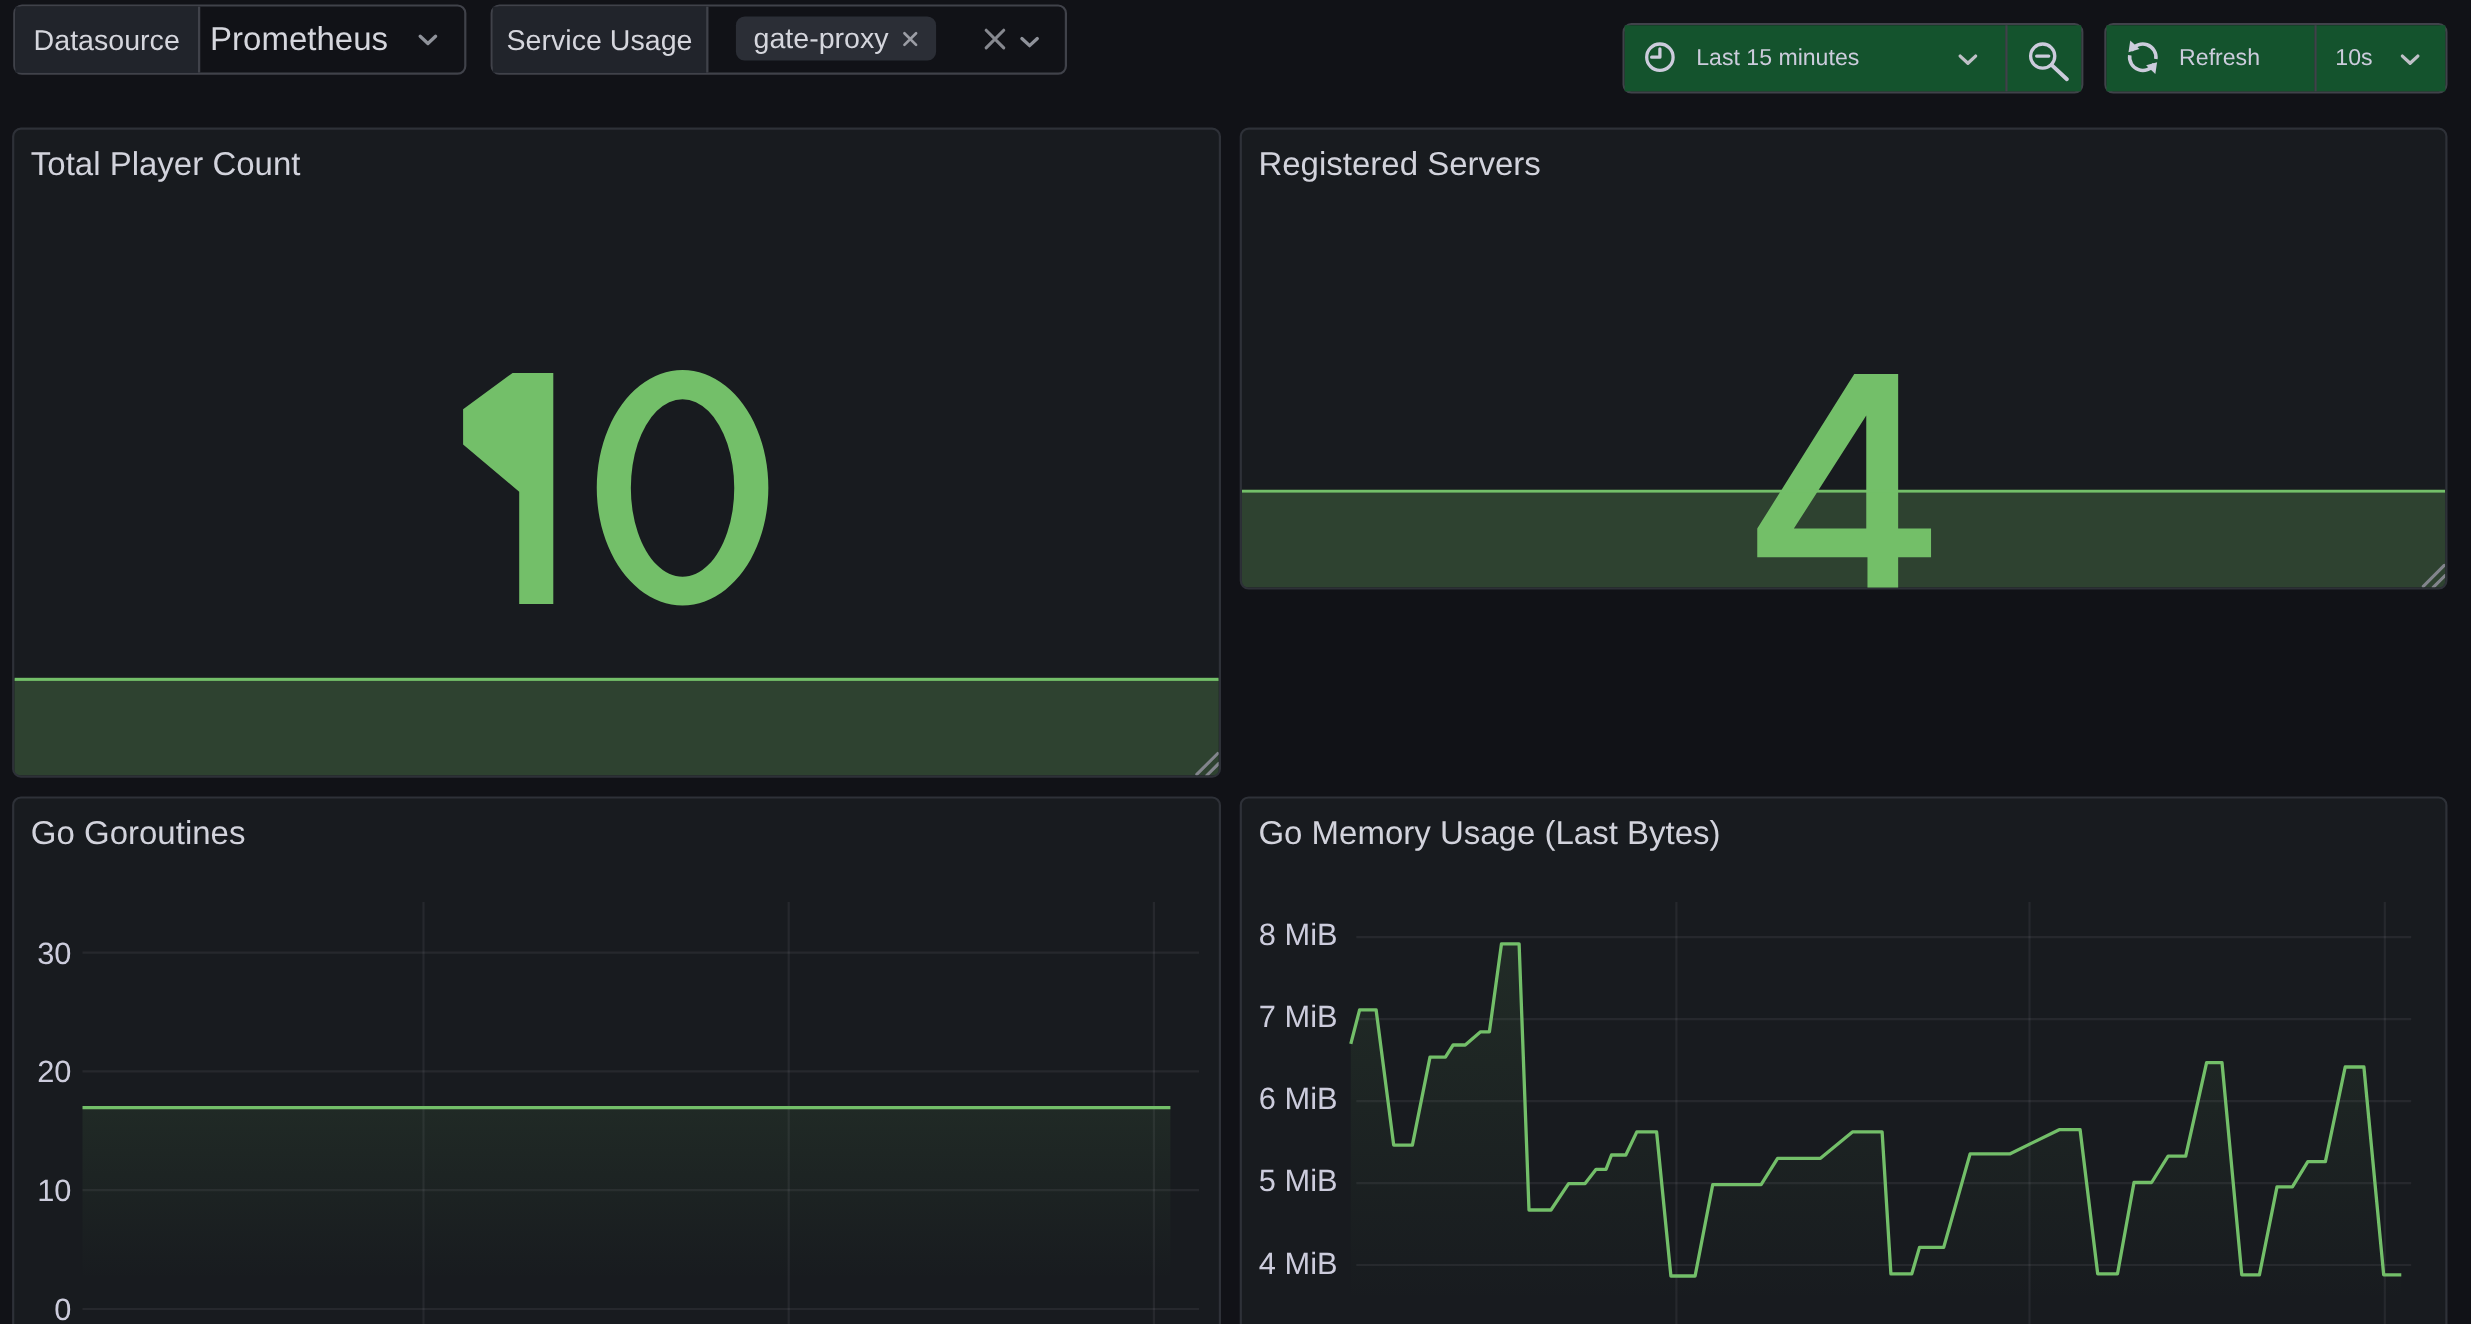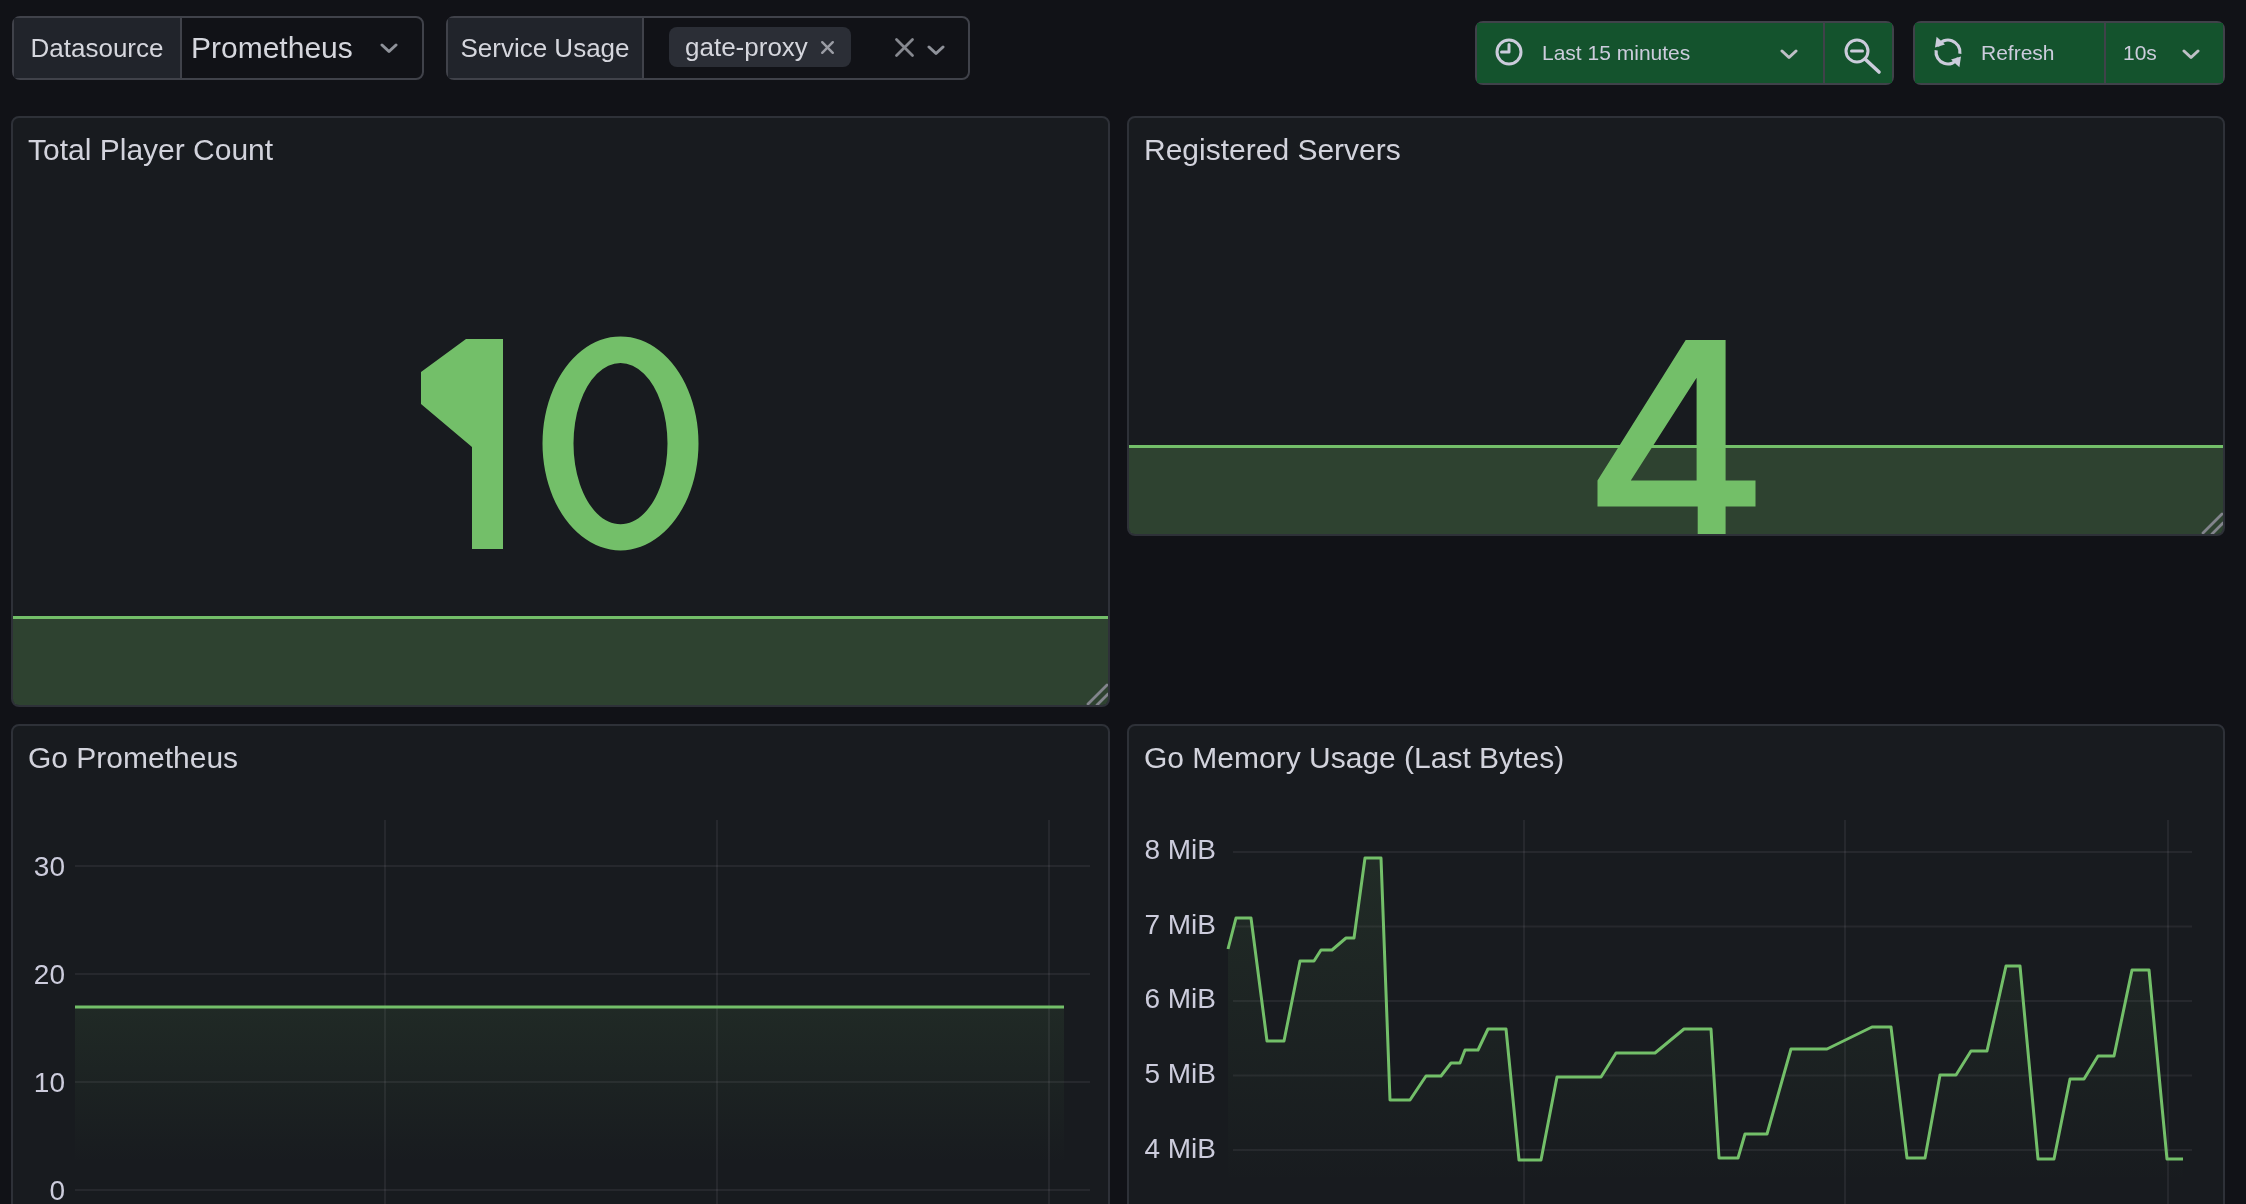--- a/index.html
+++ b/index.html
@@ -2,21 +2,21 @@
 <html><head>
 <meta charset="utf-8">
 <style>
   html,body{margin:0;padding:0;background:#111217;}
   body{width:2246px;height:1204px;background:#111217;overflow:hidden;position:relative;
        font-family:"Liberation Sans",sans-serif;color:#ccccdc;-webkit-font-smoothing:antialiased;}
   *{box-sizing:border-box;}
   .abs{position:absolute;}
   .panel{position:absolute;background:#181b1f;border:2px solid #2e3138;border-radius:8px;}
   .ptitle{position:absolute;left:15px;top:16px;font-size:30px;line-height:32px;color:#d2d3dc;white-space:nowrap;}
-  .grp{position:absolute;top:16px;height:64px;border:2px solid #40424a;border-radius:8px;display:flex;align-items:stretch;}
+  .grp{position:absolute;top:4px;height:64px;border:2px solid #40424a;border-radius:8px;display:flex;align-items:stretch;}
   .glabel{background:#21242b;display:flex;align-items:center;justify-content:center;font-size:26px;color:#d5d6dd;border-right:2px solid #40424a;white-space:nowrap;}
   .gvalue{display:flex;align-items:center;font-size:30px;color:#d5d6dd;white-space:nowrap;}
   .btn{background:#14532d;display:flex;align-items:center;font-size:21px;color:#ccccdc;white-space:nowrap;}
   .spark{position:absolute;left:0;right:0;bottom:0;border-top:3px solid #73bf69;background:rgba(115,191,105,0.24);border-bottom-left-radius:4px;border-bottom-right-radius:4px;}
 </style>
 </head>
 <body>
 
 <div class="grp" style="left:12px;width:412px;">
   <div class="glabel" style="width:168px;">Datasource</div>
@@ -102,21 +102,21 @@
   <svg class="abs" style="left:-2px;top:-2px;" width="1098" height="591" viewBox="0 0 1098 591">
     <path fill="#73bf69" fill-rule="evenodd" d="M558.7,224 L598.6,224 L598.6,364.5 L628.5,364.5 L628.5,390.5 L598.6,390.5 L598.6,432.3 L570.7,432.3 L570.7,390.5 L470.5,390.5 L470.5,364.5 Z M569.6,261.8 L569.6,364.5 L503.8,364.5 Z"></path>
   </svg>
   <div class="spark" style="height:89px;"></div>
   <svg class="abs" style="right:0;bottom:0;" width="26" height="26" viewBox="0 0 26 26">
       <path d="M6 25 L25 6 M15 26 L26 15" stroke="#82848c" stroke-width="2.8" stroke-linecap="round"></path>
     </svg>
 </div>
 
 <div class="panel" style="left:11px;top:724px;width:1099px;height:590px;">
-  <div class="ptitle">Go Prometheus</div>
+  <div class="ptitle">Go Goroutines</div>
   <svg class="abs" style="left:0;top:0;" width="1095" height="586" viewBox="0 0 1095 586">
     <defs>
       <linearGradient id="gfill3" gradientUnits="userSpaceOnUse" x1="0" y1="283" x2="0" y2="440">
         <stop offset="0" stop-color="#73bf69" stop-opacity="0.09"></stop>
         <stop offset="1" stop-color="#73bf69" stop-opacity="0.0"></stop>
       </linearGradient>
     </defs>
     <g transform="translate(-2,-2)">
 
     <g stroke="rgba(204,204,220,0.08)" stroke-width="2">

